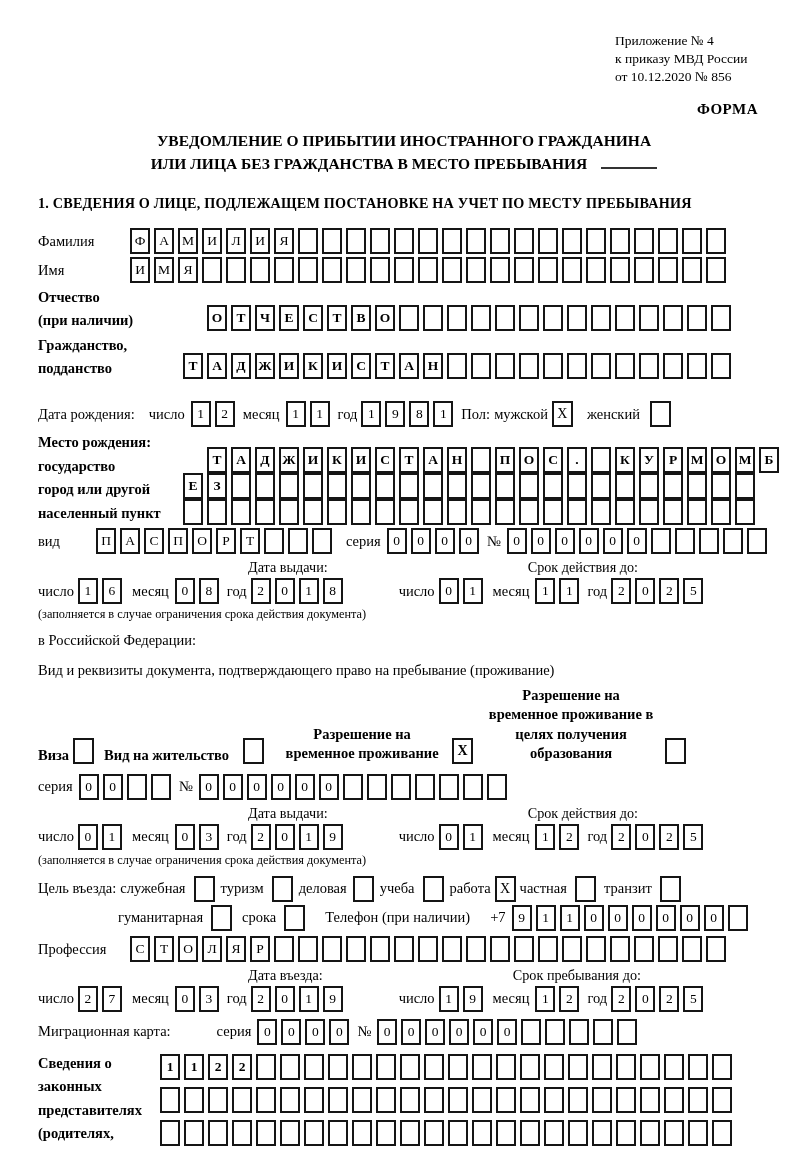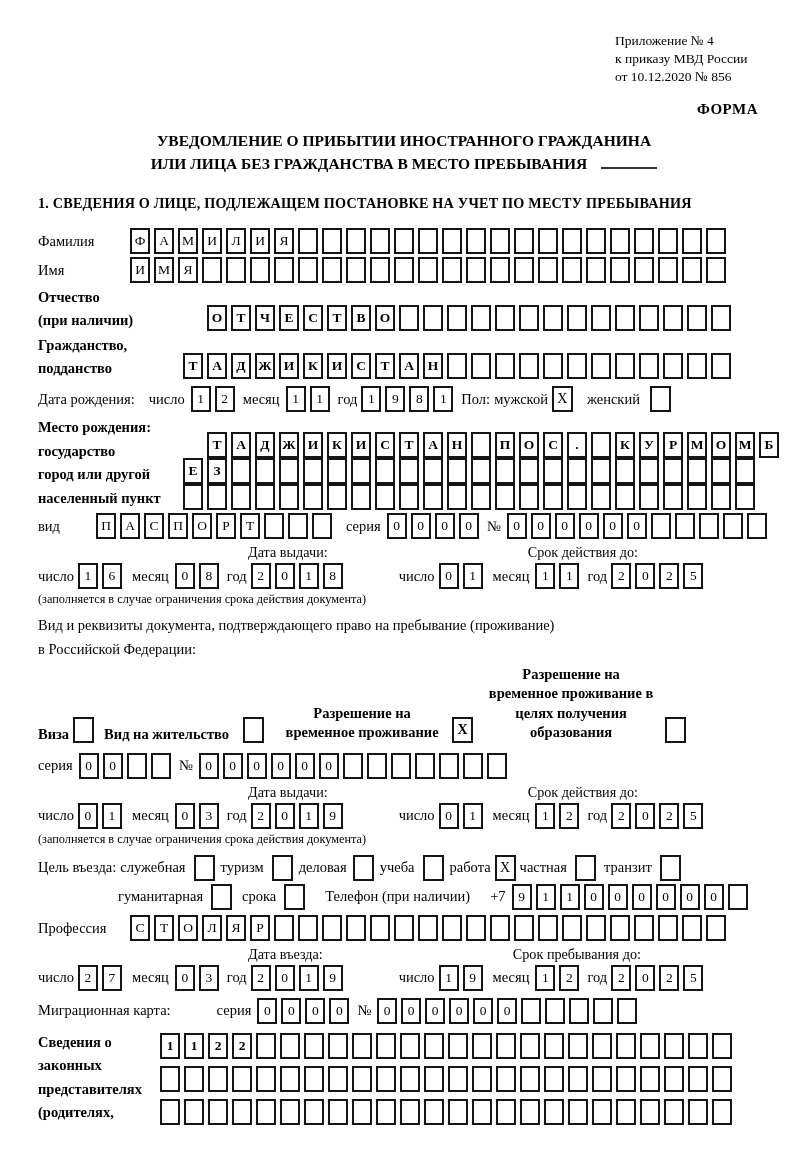--- a/index.html
+++ b/index.html
@@ -178,21 +178,21 @@
         <span class="cell"></span>
         <span class="cell"></span>
         <span class="cell"></span>
         <span class="cell"></span>
         <span class="cell"></span>
         <span class="cell"></span>
         <span class="cell"></span>
       </div>
   </div>
 
-  <div class="row" style="margin-top:7px">
+  <div class="row" style="margin-top:22px">
     <span class="lbl">Дата рождения:</span>
     <span class="lbl gap14">число</span>
     <span class="cells gap6">
         <span class="cell">1</span>
         <span class="cell">2</span>
       </span>
     <span class="lbl gap8">месяц</span>
     <span class="cells gap6">
         <span class="cell">1</span>
         <span class="cell">1</span>
@@ -373,22 +373,22 @@
     <span class="lbl gap8">год</span>
     <span class="cells gap4">
         <span class="cell">2</span>
         <span class="cell">0</span>
         <span class="cell">2</span>
         <span class="cell">5</span>
       </span>
   </div>
   <div class="note note-right">(заполняется в случае ограничения срока действия документа)</div>
 
+  <div class="para" style="margin-top:2px">в Российской Федерации:</div>
   <div class="para">Вид и реквизиты документа, подтверждающего право на пребывание (проживание)</div>
-  <div class="para" style="margin-top:2px">в Российской Федерации:</div>
 
   <div class="row top" style="margin-top:4px">
     <span class="lbl" style="margin-top:4px">Виза</span>
     <span class="cb gap4"></span>
     <span class="lbl gap10" style="margin-top:4px">Вид на жительство</span>
     <span class="cb gap14"></span>
     <span class="cb-label gap14" style="width:168px">Разрешение на временное проживание</span>
     <span class="cb gap6">X</span>
     <span class="cb-label gap14" style="width:168px">Разрешение на временное проживание в целях получения образования</span>
     <span class="cb gap10"></span>

